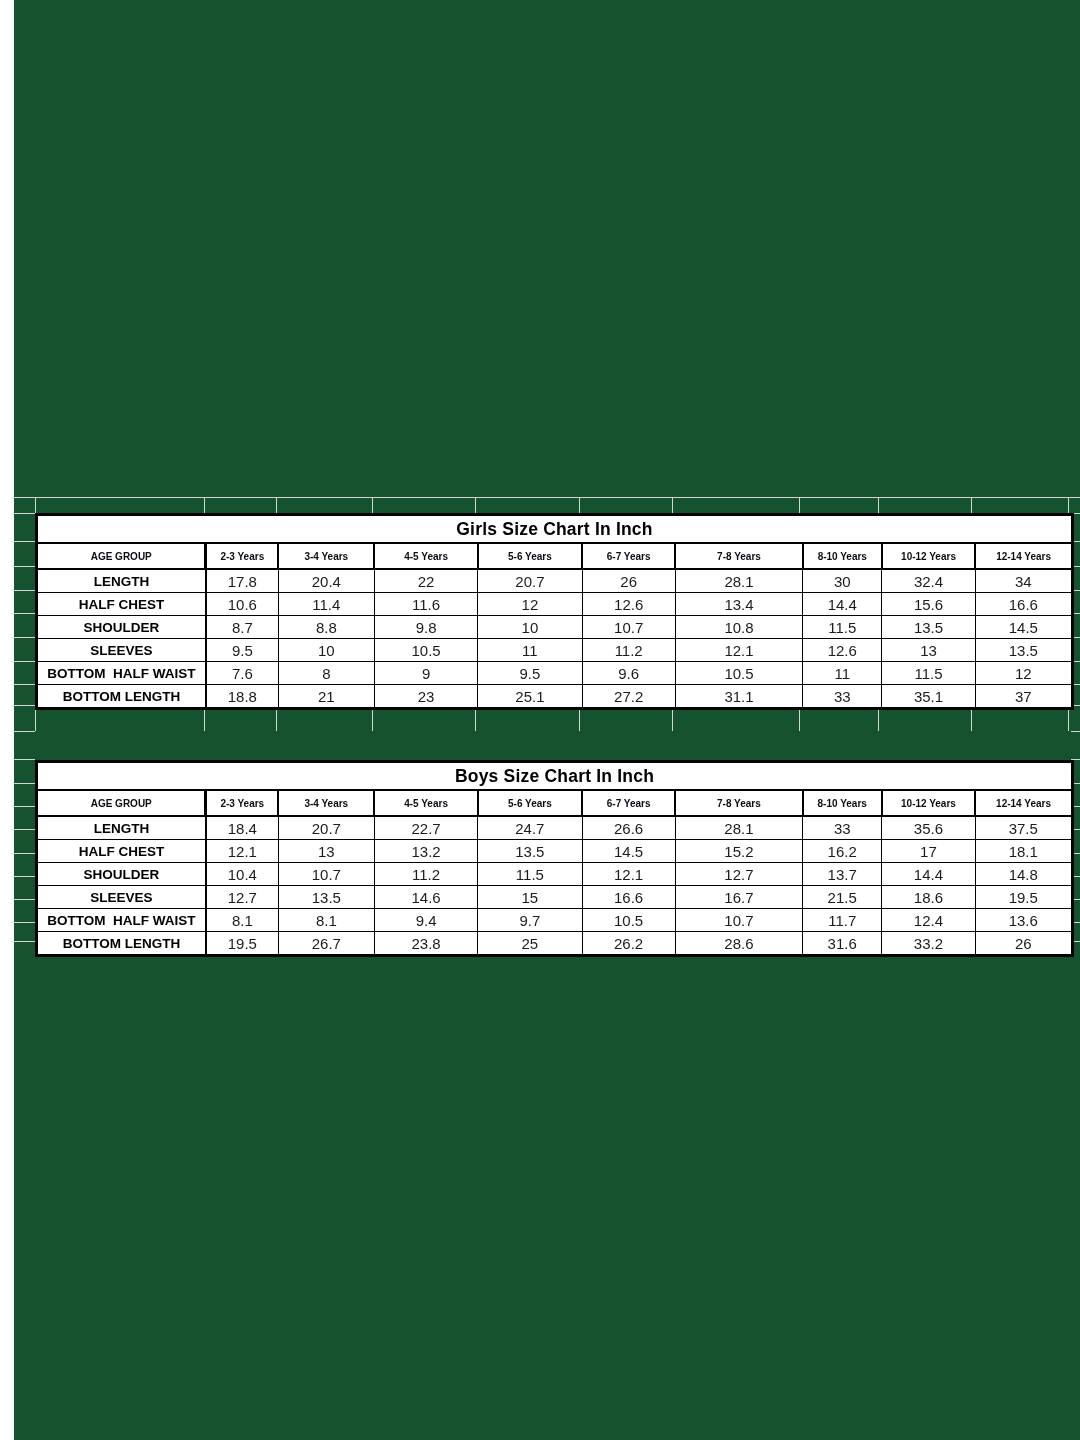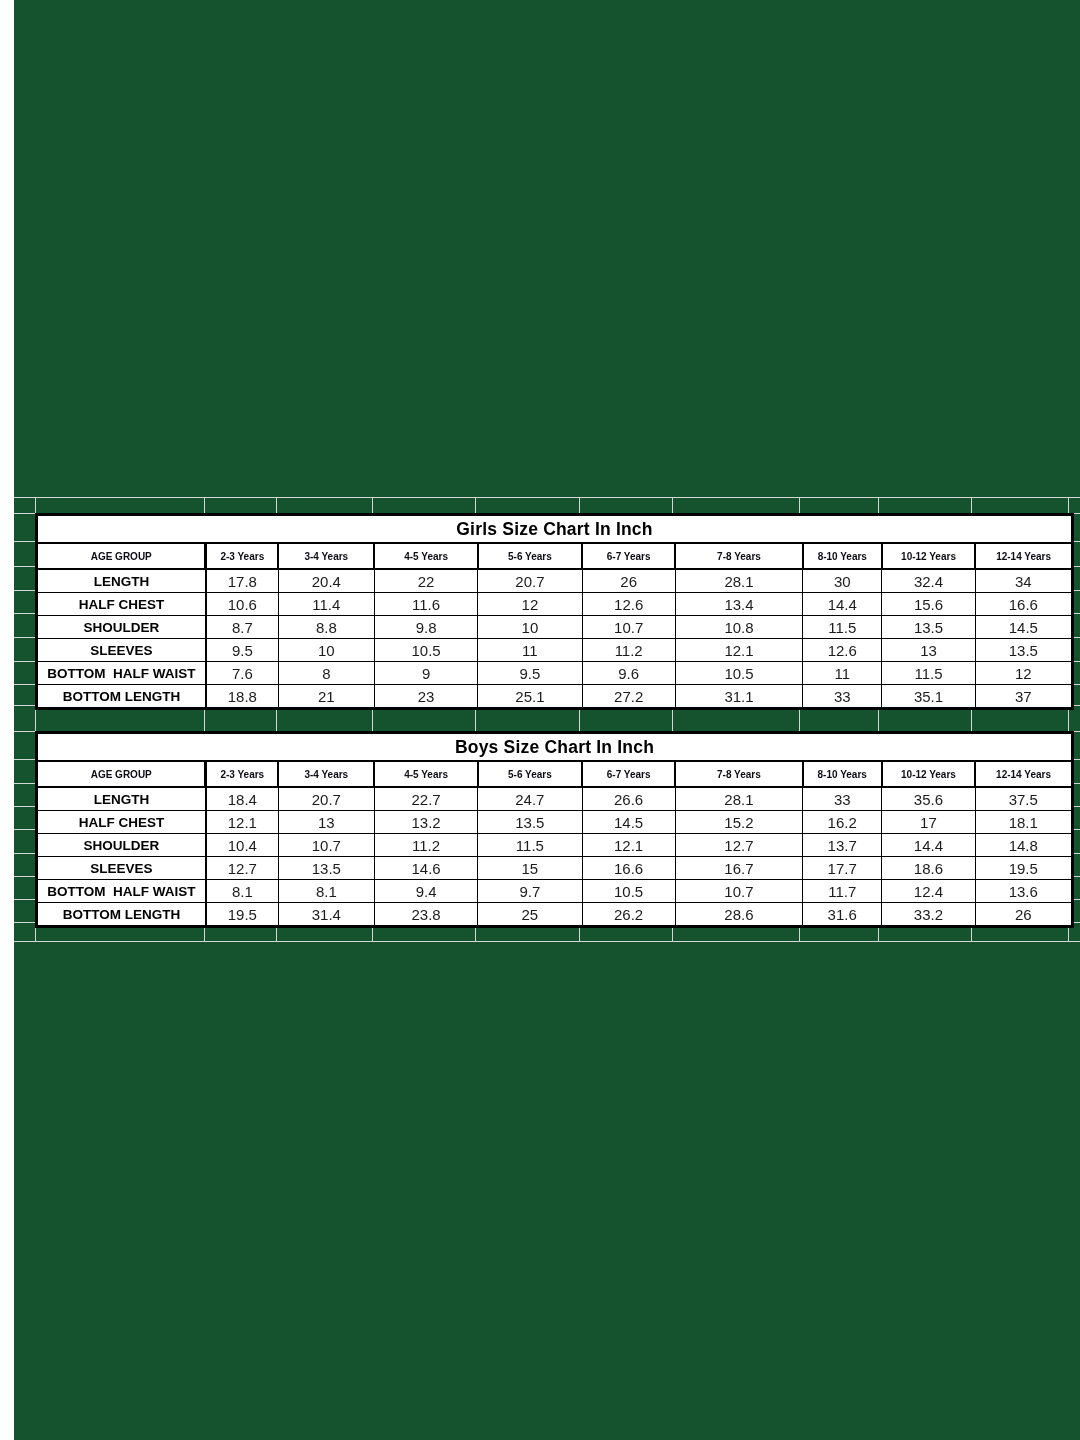--- a/index.html
+++ b/index.html
@@ -245,21 +245,21 @@
           <td class="value-cell">23</td>
           <td class="value-cell">25.1</td>
           <td class="value-cell">27.2</td>
           <td class="value-cell">31.1</td>
           <td class="value-cell">33</td>
           <td class="value-cell">35.1</td>
           <td class="value-cell">37</td>
         </tr>
       </tbody>
     </table>
-  <table class="size-table" style="top:731px">
+  <table class="size-table" style="top:760px">
       <colgroup>
         <col style="width: 169px;">
         <col style="width: 72px;">
         <col style="width: 96px;">
         <col style="width: 103px;">
         <col style="width: 104px;">
         <col style="width: 93px;">
         <col style="width: 127px;">
         <col style="width: 79px;">
         <col style="width: 93px;">
@@ -318,40 +318,40 @@
           <td class="value-cell">14.8</td>
         </tr>
         <tr class="data-row">
           <td class="row-label">SLEEVES</td>
           <td class="value-cell">12.7</td>
           <td class="value-cell">13.5</td>
           <td class="value-cell">14.6</td>
           <td class="value-cell">15</td>
           <td class="value-cell">16.6</td>
           <td class="value-cell">16.7</td>
-          <td class="value-cell">17.7</td>
+          <td class="value-cell">21.5</td>
           <td class="value-cell">18.6</td>
           <td class="value-cell">19.5</td>
         </tr>
         <tr class="data-row">
           <td class="row-label">BOTTOM  HALF WAIST</td>
           <td class="value-cell">8.1</td>
           <td class="value-cell">8.1</td>
           <td class="value-cell">9.4</td>
           <td class="value-cell">9.7</td>
           <td class="value-cell">10.5</td>
           <td class="value-cell">10.7</td>
           <td class="value-cell">11.7</td>
           <td class="value-cell">12.4</td>
           <td class="value-cell">13.6</td>
         </tr>
         <tr class="data-row">
           <td class="row-label">BOTTOM LENGTH</td>
           <td class="value-cell">19.5</td>
-          <td class="value-cell">31.4</td>
+          <td class="value-cell">26.7</td>
           <td class="value-cell">23.8</td>
           <td class="value-cell">25</td>
           <td class="value-cell">26.2</td>
           <td class="value-cell">28.6</td>
           <td class="value-cell">31.6</td>
           <td class="value-cell">33.2</td>
           <td class="value-cell">26</td>
         </tr>
       </tbody>
     </table>

